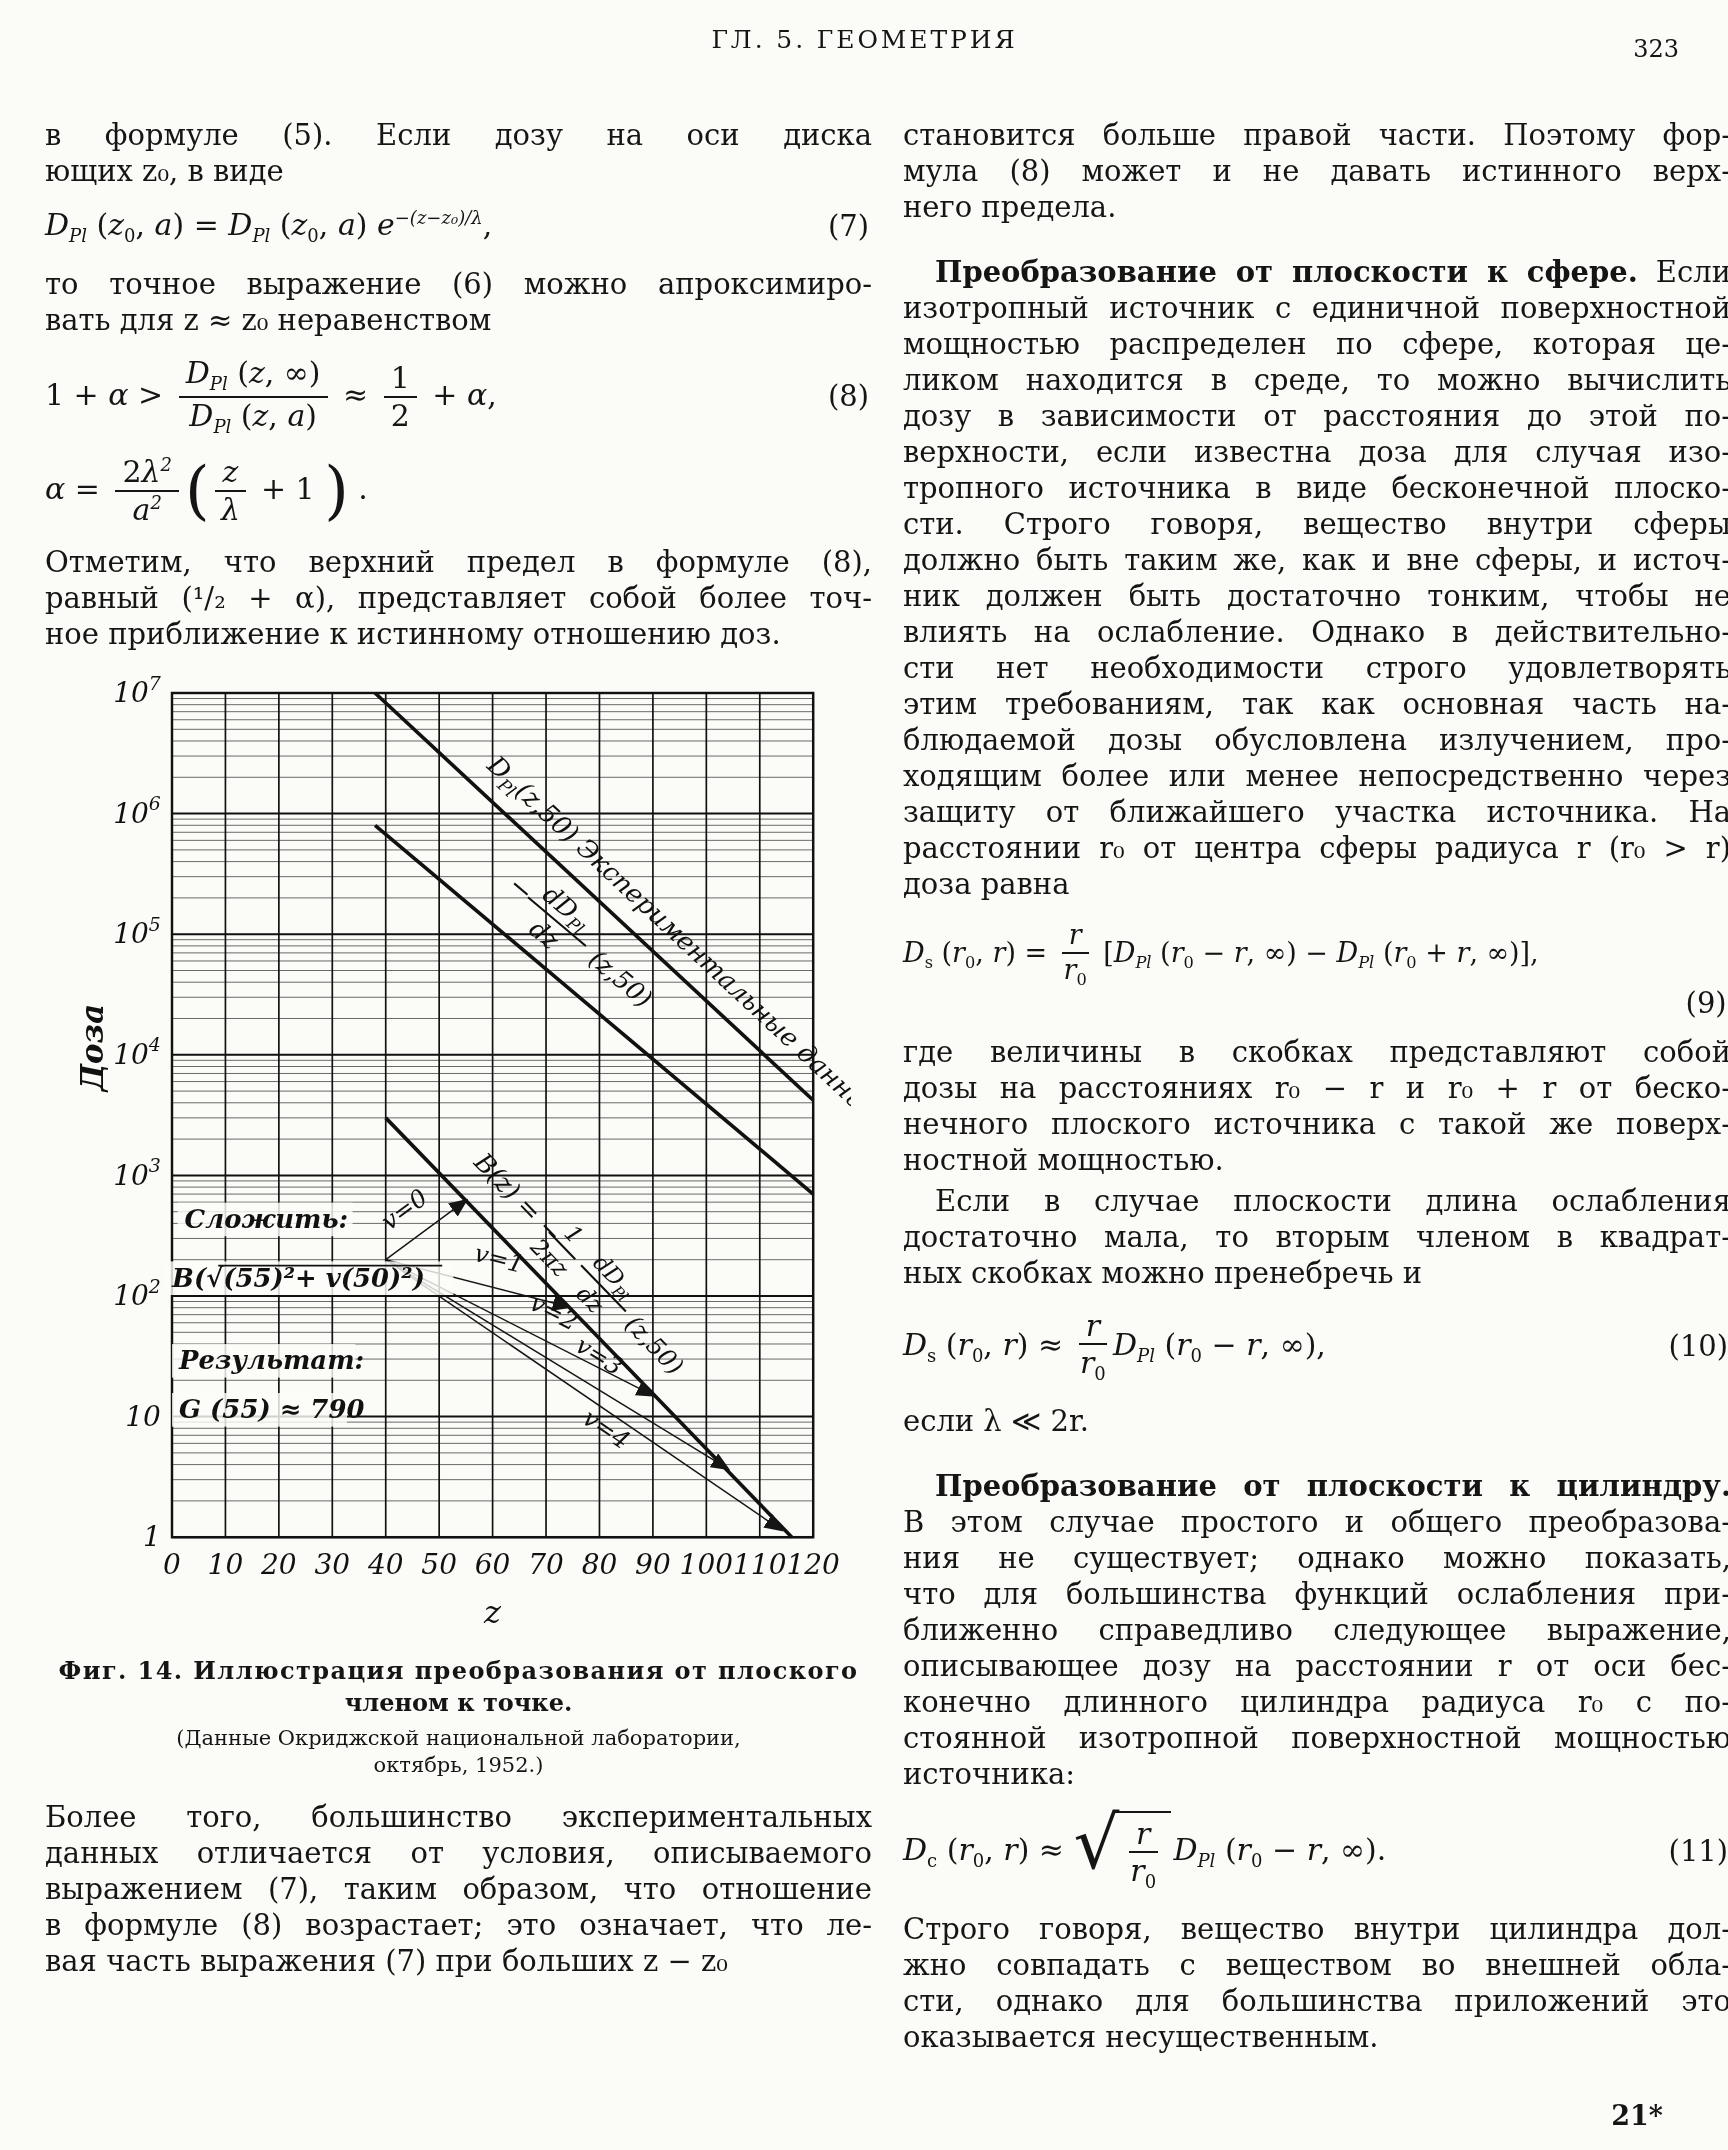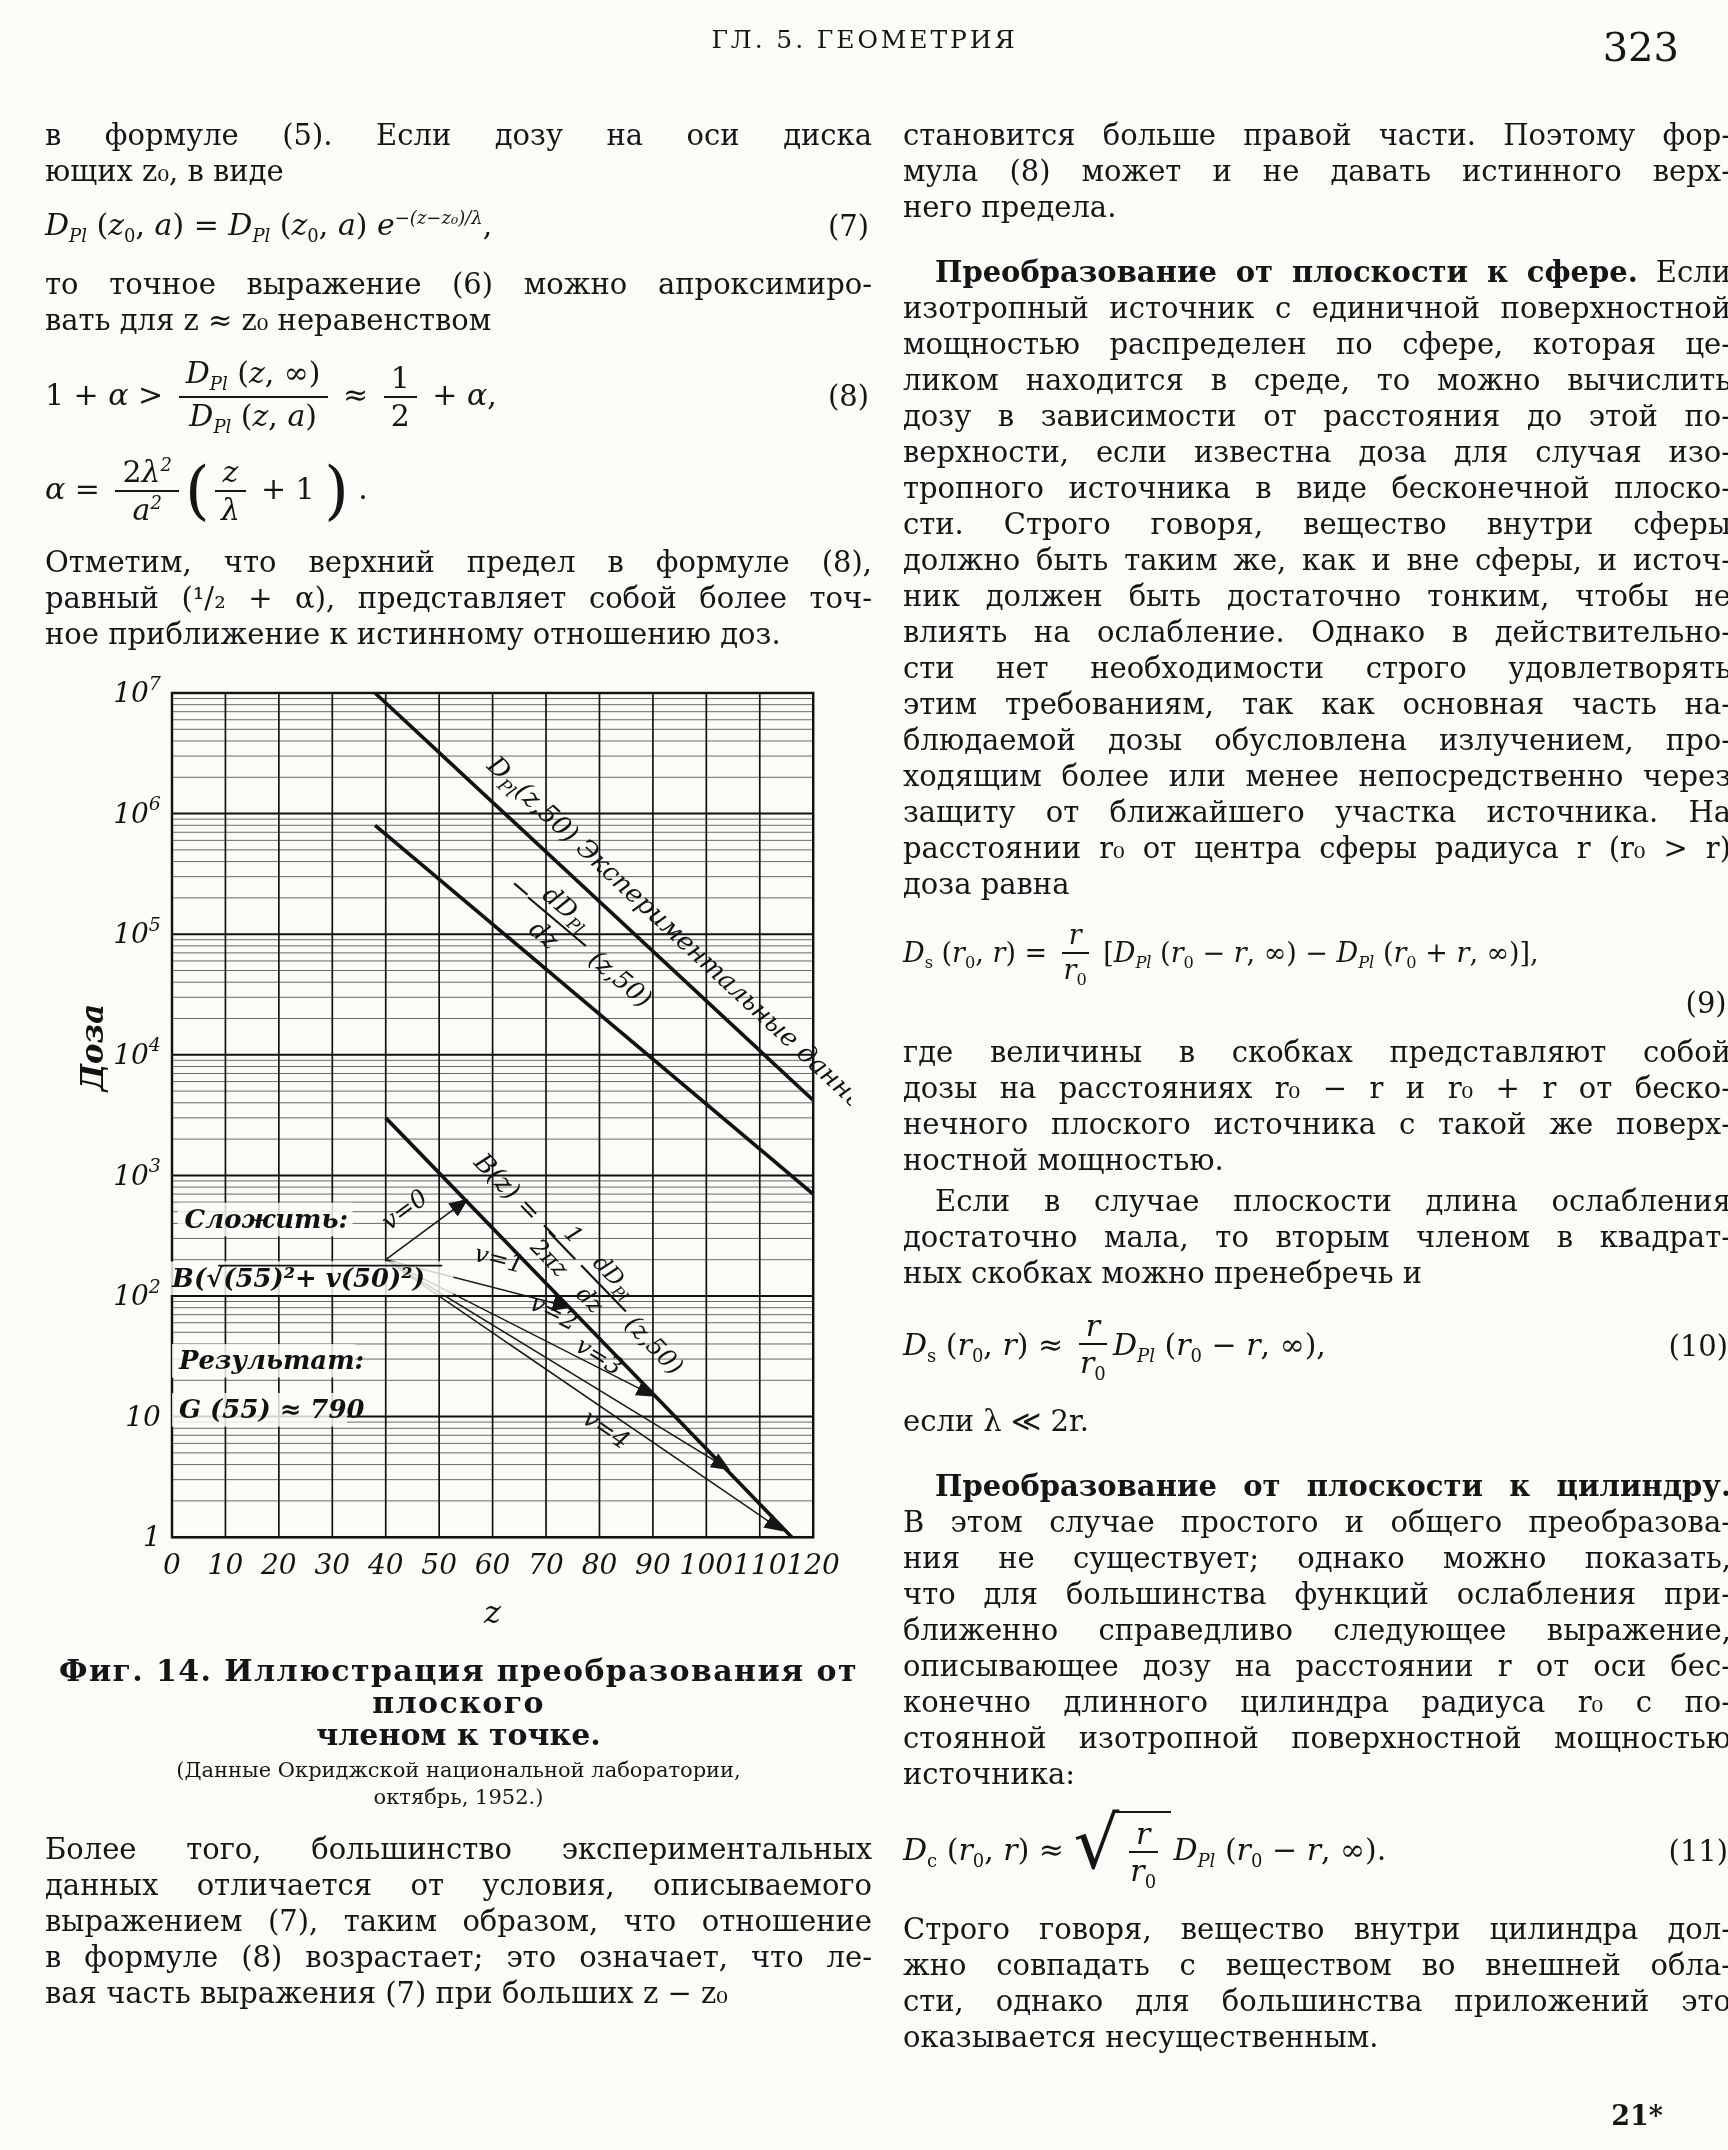--- a/index.html
+++ b/index.html
@@ -1,20 +1,20 @@
 <!DOCTYPE html>
 <html style="font-size:11.5px"><head>
 <meta charset="utf-8">
 <style>
   html,body{margin:0;padding:0;}
   body{width:1729px;height:2151px;background:#fbfbf8;color:#151515;
        font-family:"DejaVu Serif", serif;position:relative;overflow:hidden;}
   .hdr-title{position:absolute;top:24.5px;left:0;width:1729px;text-align:center;
        font-size:25px;letter-spacing:2.9px;}
-  .hdr-page{position:absolute;top:24px;right:50px;font-size:40px;text-align:right;}
+  .hdr-page{position:absolute;top:35px;right:50px;font-size:24px;text-align:right;}
   .col{position:absolute;top:117px;font-size:29px;line-height:36px;}
   .col-left{left:45px;width:827px;}
   .col-right{left:903px;width:828px;}
   .p{margin:0 0 4.3px 0;}
   .tline{text-align:justify;text-align-last:justify;}
   .tline.last{text-align-last:left;}
   .tline.ind{text-indent:32px;}
   .tline b{font-weight:bold;}
   
   .equation{position:relative;display:block;font-size:30px;
@@ -31,21 +31,21 @@
         vertical-align:middle;margin:0 5.8px;line-height:1.05;}
   .frac .num{display:block;border-bottom:2.2px solid #151515;padding:0 7.2px 2.2px;}
   .frac .den{display:block;padding-top:2.2px;}
   .big{font-size:2.1em;font-weight:300;line-height:0;vertical-align:middle;}
   .sqrt{display:inline-flex;align-items:flex-start;vertical-align:middle;margin-right:2.9px;}
   .rad{font-size:2.4em;line-height:0.82;transform:translateY(2.9px);margin-right:-3.6px;}
   .sqb{border-top:2.2px solid #151515;padding:4.3px 7.2px 0;}
   .gde{margin:5.8px 0 5.8px 0;}
   
   figure{margin:13px 0 7.2px 0;padding:0;}
-  .figcap{text-align:center;font-size:30px;line-height:32px;margin-top:10px;}
+  .figcap{text-align:center;font-size:24px;line-height:32px;margin-top:10px;}
   .figcap .cap1 b{letter-spacing:1.4px;}
   .figcredit{text-align:center;font-size:21px;line-height:27px;margin-top:5.8px;}
   .sig{position:absolute;bottom:20px;right:66px;font-size:27px;font-weight:bold;}
 </style>
 </head>
 <body>
 
 <div class="hdr-title">ГЛ. 5. ГЕОМЕТРИЯ</div>
 <div class="hdr-page">323</div>
 

